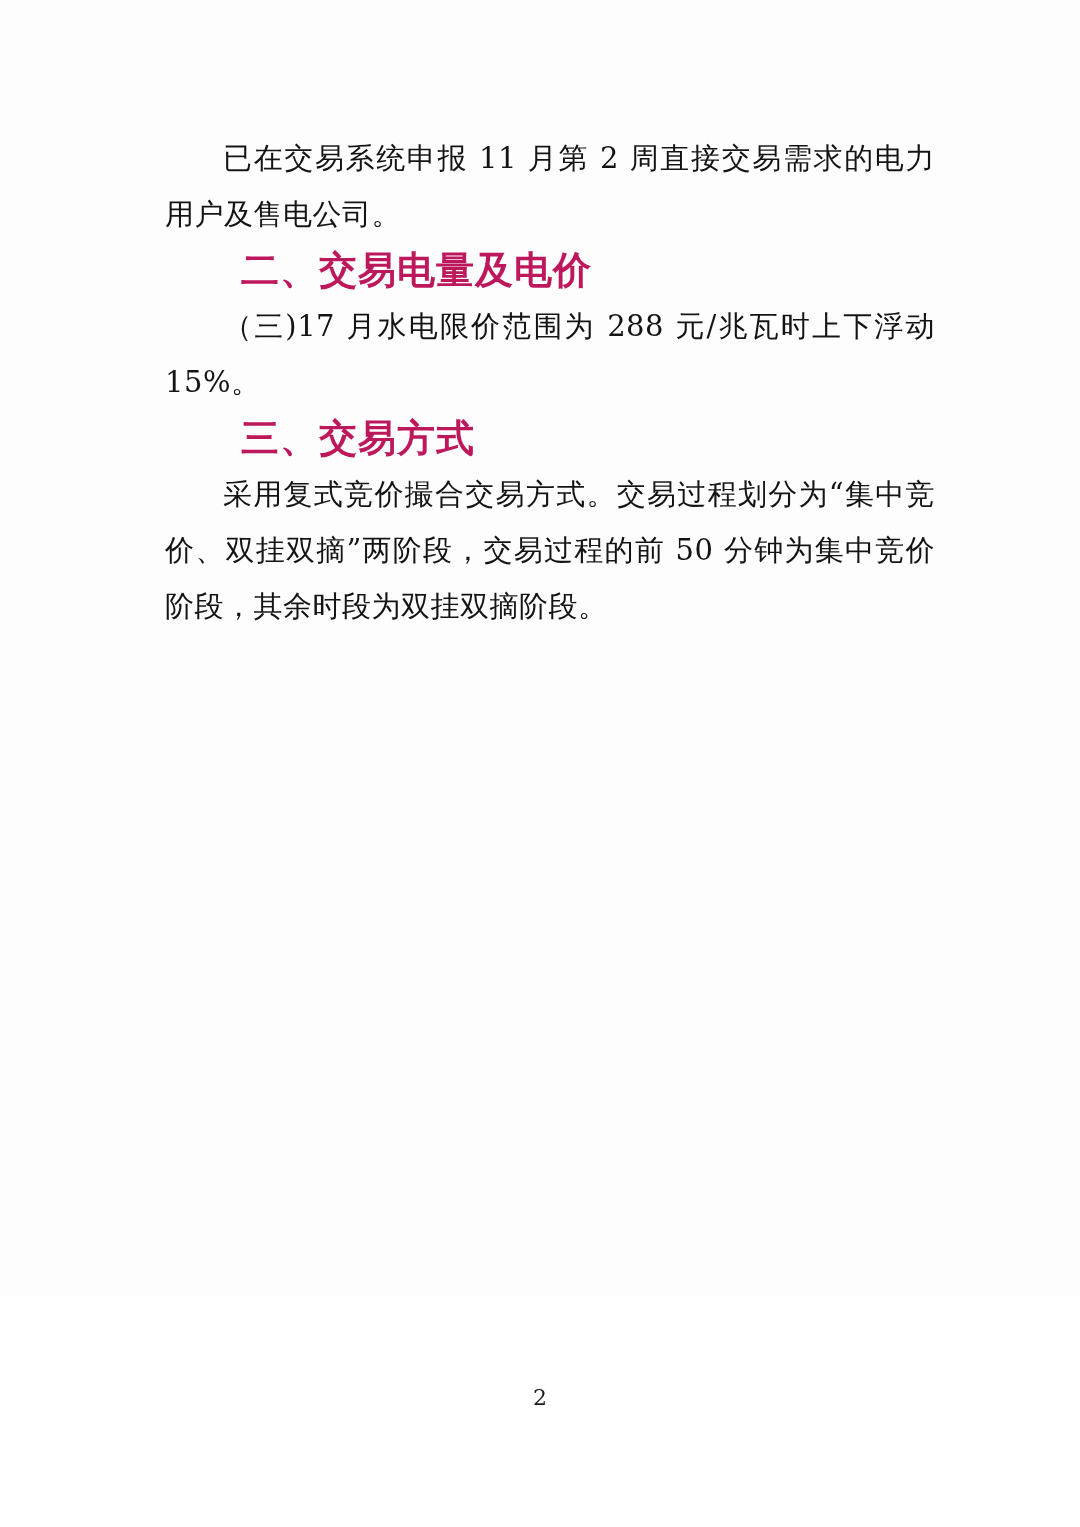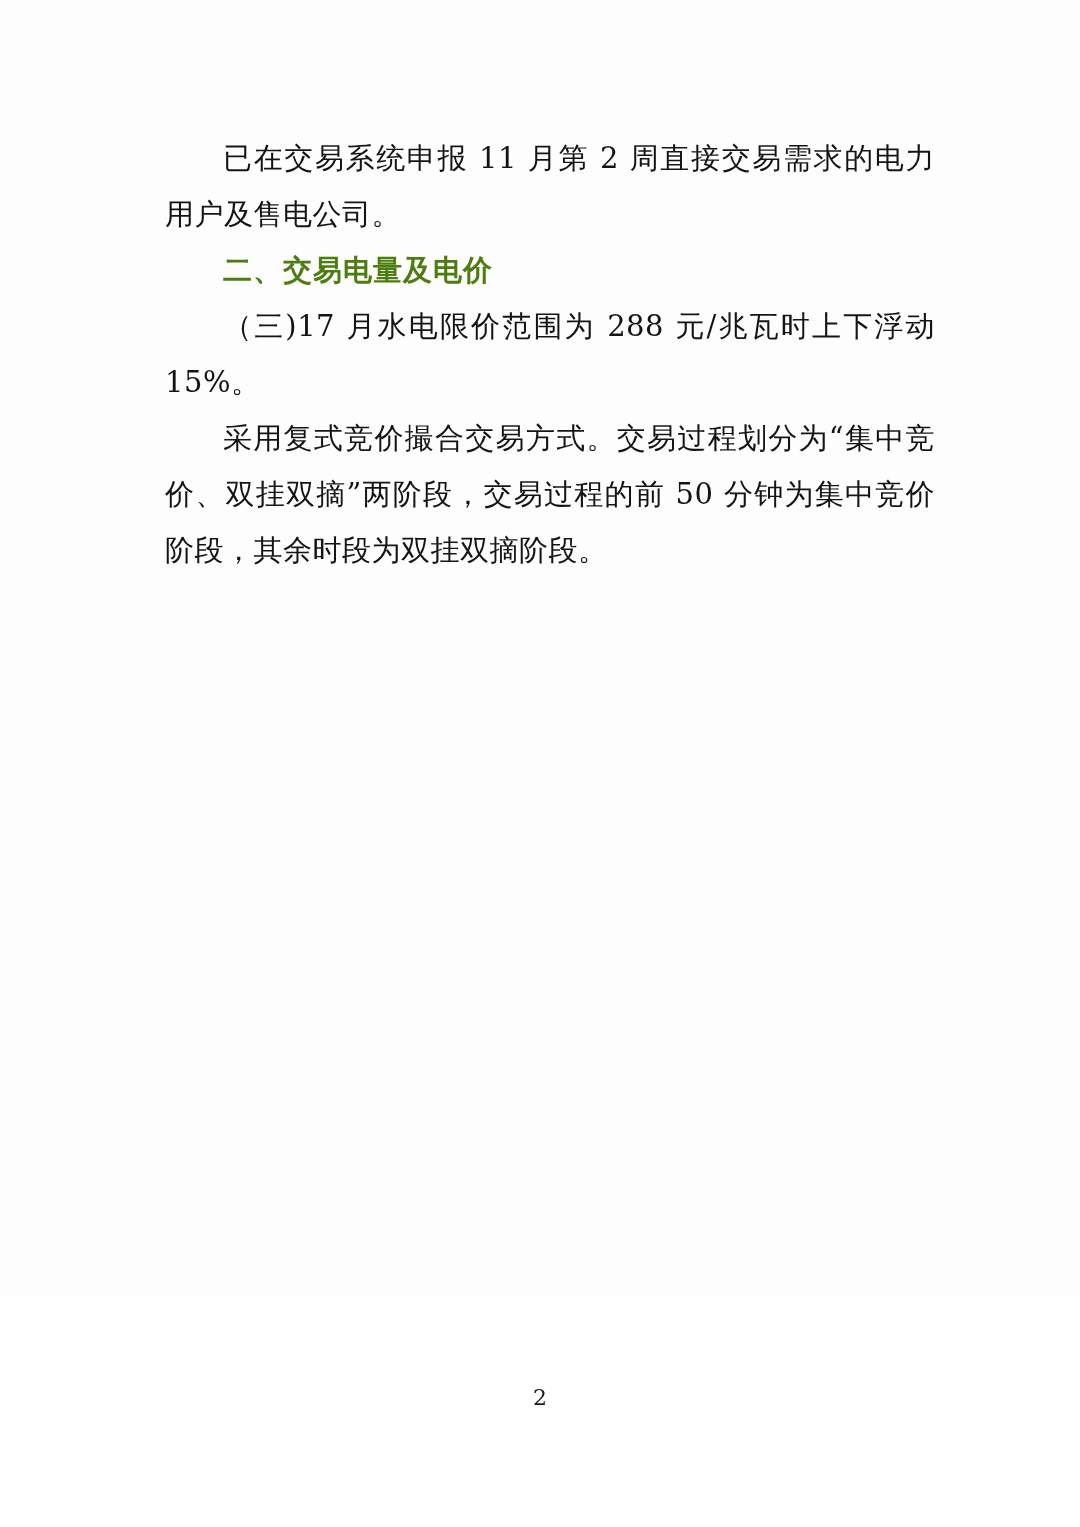--- a/index.html
+++ b/index.html
@@ -34,41 +34,42 @@
   }
   p.para {
     margin: 0;
     text-indent: 2em;
   }
   h2.heading {
     margin: 0;
     text-indent: 2em;
     font-family: "DejaVu Sans", "Liberation Sans", sans-serif;
     font-weight: bold;
-    font-size: 29px;
+    font-size: 38px;
     line-height: 56px;
     text-align: left;
     letter-spacing: 1px;
-    color: #4d7c0f;
+    color: #be185d;
   }
   .page-number {
     position: absolute;
     left: 0;
     right: 0;
     top: 1385px;
     text-align: center;
     font-family: "DejaVu Serif", "Liberation Serif", serif;
     font-size: 22px;
     color: #1a1a1a;
   }
 </style>
 </head>
 <body>
 
 <div class="page">
   <div class="content">
     <p class="para">已在交易系统申报 11 月第 2 周直接交易需求的电力用户及售电公司。</p>
     <h2 class="heading">二、交易电量及电价</h2>
     <p class="para">（三)17 月水电限价范围为 288 元/兆瓦时上下浮动 15%。</p>
+    <h2 class="heading">三、交易方式</h2>
     <p class="para">采用复式竞价撮合交易方式。交易过程划分为“集中竞价、双挂双摘”两阶段，交易过程的前 50 分钟为集中竞价阶段，其余时段为双挂双摘阶段。</p>
   </div>
   <div class="page-number">2</div>
 </div>
 
 </body></html>

